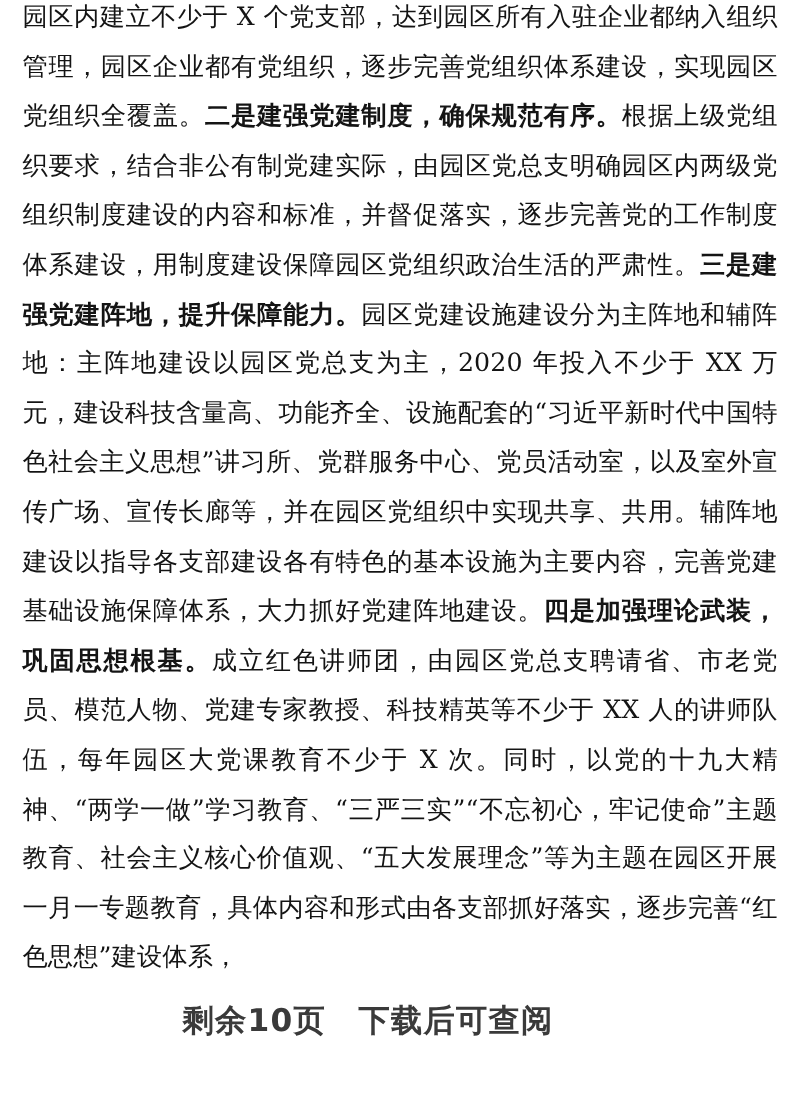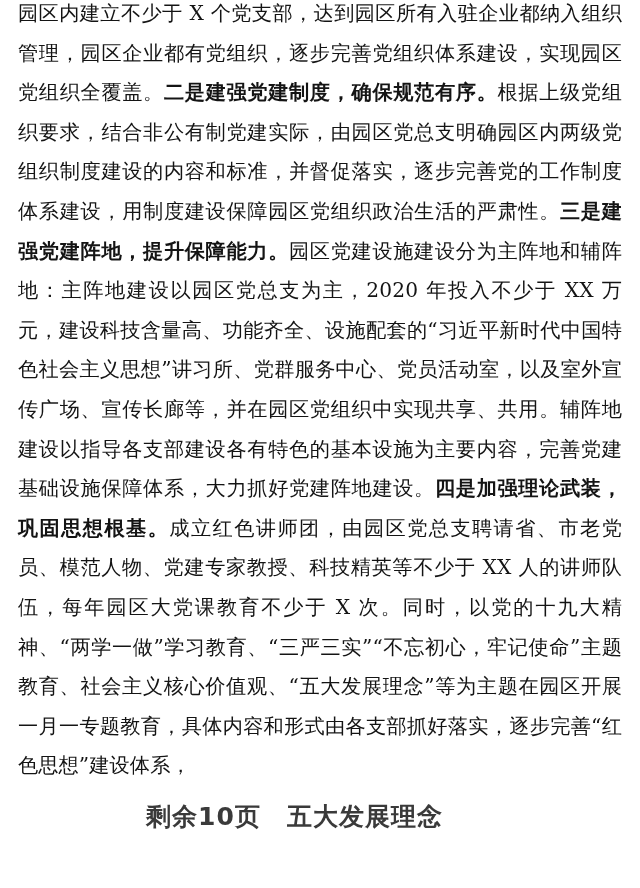--- a/index.html
+++ b/index.html
@@ -66,16 +66,16 @@
 </head>
 <body>
 
 <div class="page">
 
   <div class="doc-body">
     <p class="para">园区内建立不少于 X 个党支部，达到园区所有入驻企业都纳入组织管理，园区企业都有党组织，逐步完善党组织体系建设，实现园区党组织全覆盖。<b>二是建强党建制度，确保规范有序。</b>根据上级党组织要求，结合非公有制党建实际，由园区党总支明确园区内两级党组织制度建设的内容和标准，并督促落实，逐步完善党的工作制度体系建设，用制度建设保障园区党组织政治生活的严肃性。<b>三是建强党建阵地，提升保障能力。</b>园区党建设施建设分为主阵地和辅阵地：主阵地建设以园区党总支为主，2020 年投入不少于 XX 万元，建设科技含量高、功能齐全、设施配套的“习近平新时代中国特色社会主义思想”讲习所、党群服务中心、党员活动室，以及室外宣传广场、宣传长廊等，并在园区党组织中实现共享、共用。辅阵地建设以指导各支部建设各有特色的基本设施为主要内容，完善党建基础设施保障体系，大力抓好党建阵地建设。<b>四是加强理论武装，巩固思想根基。</b>成立红色讲师团，由园区党总支聘请省、市老党员、模范人物、党建专家教授、科技精英等不少于 XX 人的讲师队伍，每年园区大党课教育不少于 X 次。同时，以党的十九大精神、“两学一做”学习教育、“三严三实”“不忘初心，牢记使命”主题教育、社会主义核心价值观、“五大发展理念”等为主题在园区开展一月一专题教育，具体内容和形式由各支部抓好落实，逐步完善“红色思想”建设体系，</p>
   </div>
 
   <div class="footer-note">
-    <span class="footer-left">剩余10页</span><span class="gap"></span><span class="footer-right">五大发展理念</span>
+    <span class="footer-left">剩余10页</span><span class="gap"></span><span class="footer-right">下载后可查阅</span>
   </div>
 
 </div>
 
 </body></html>

